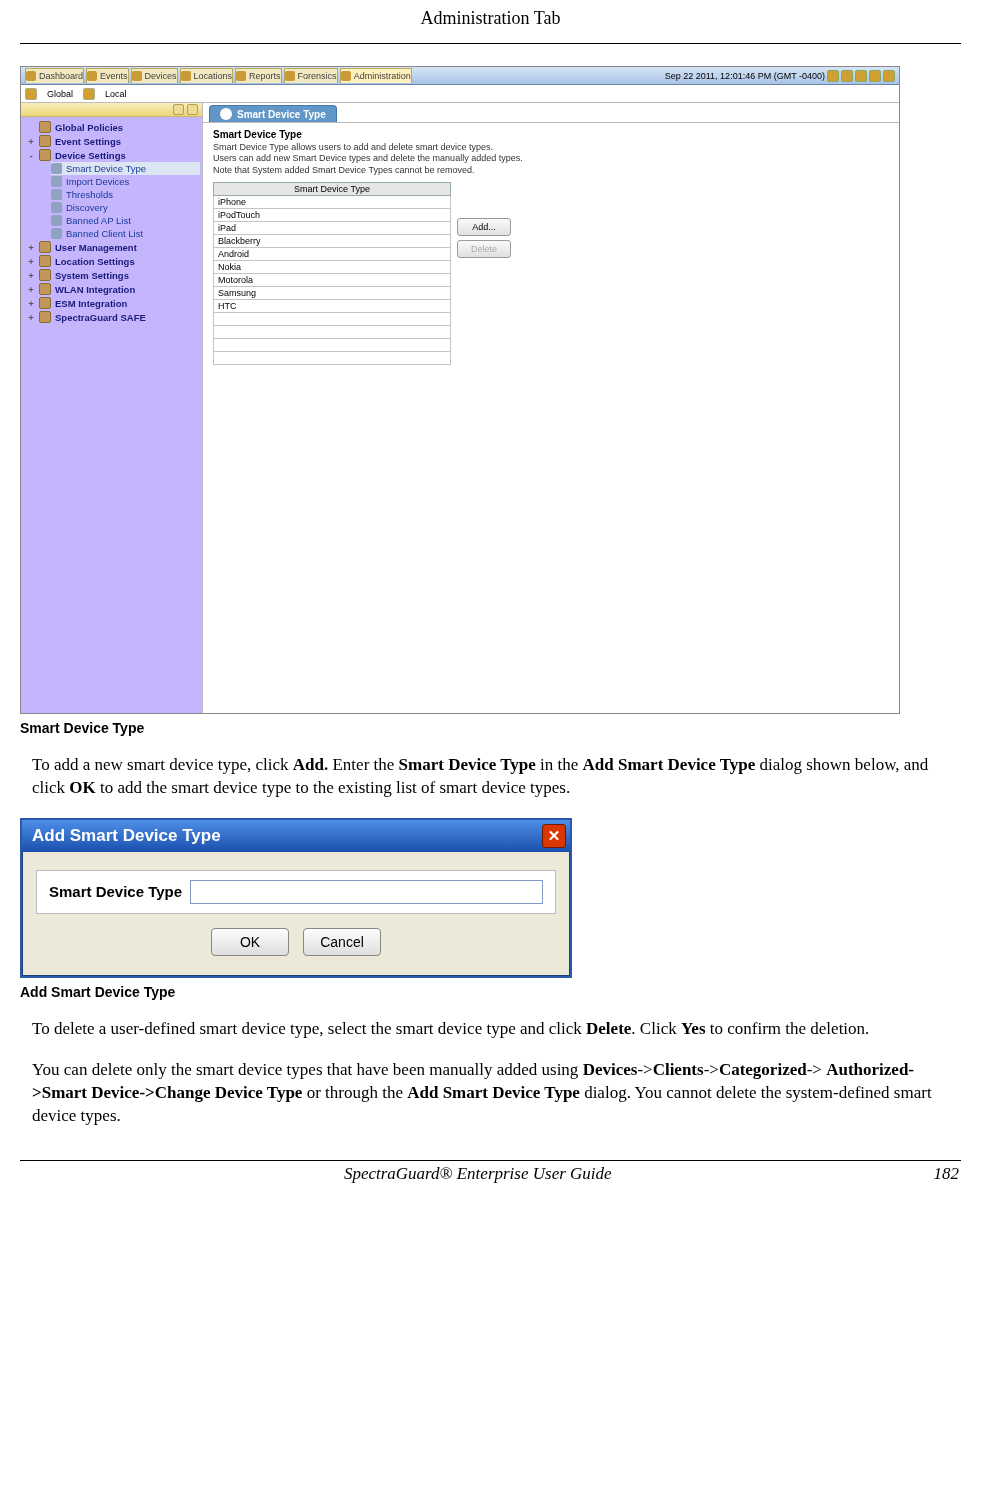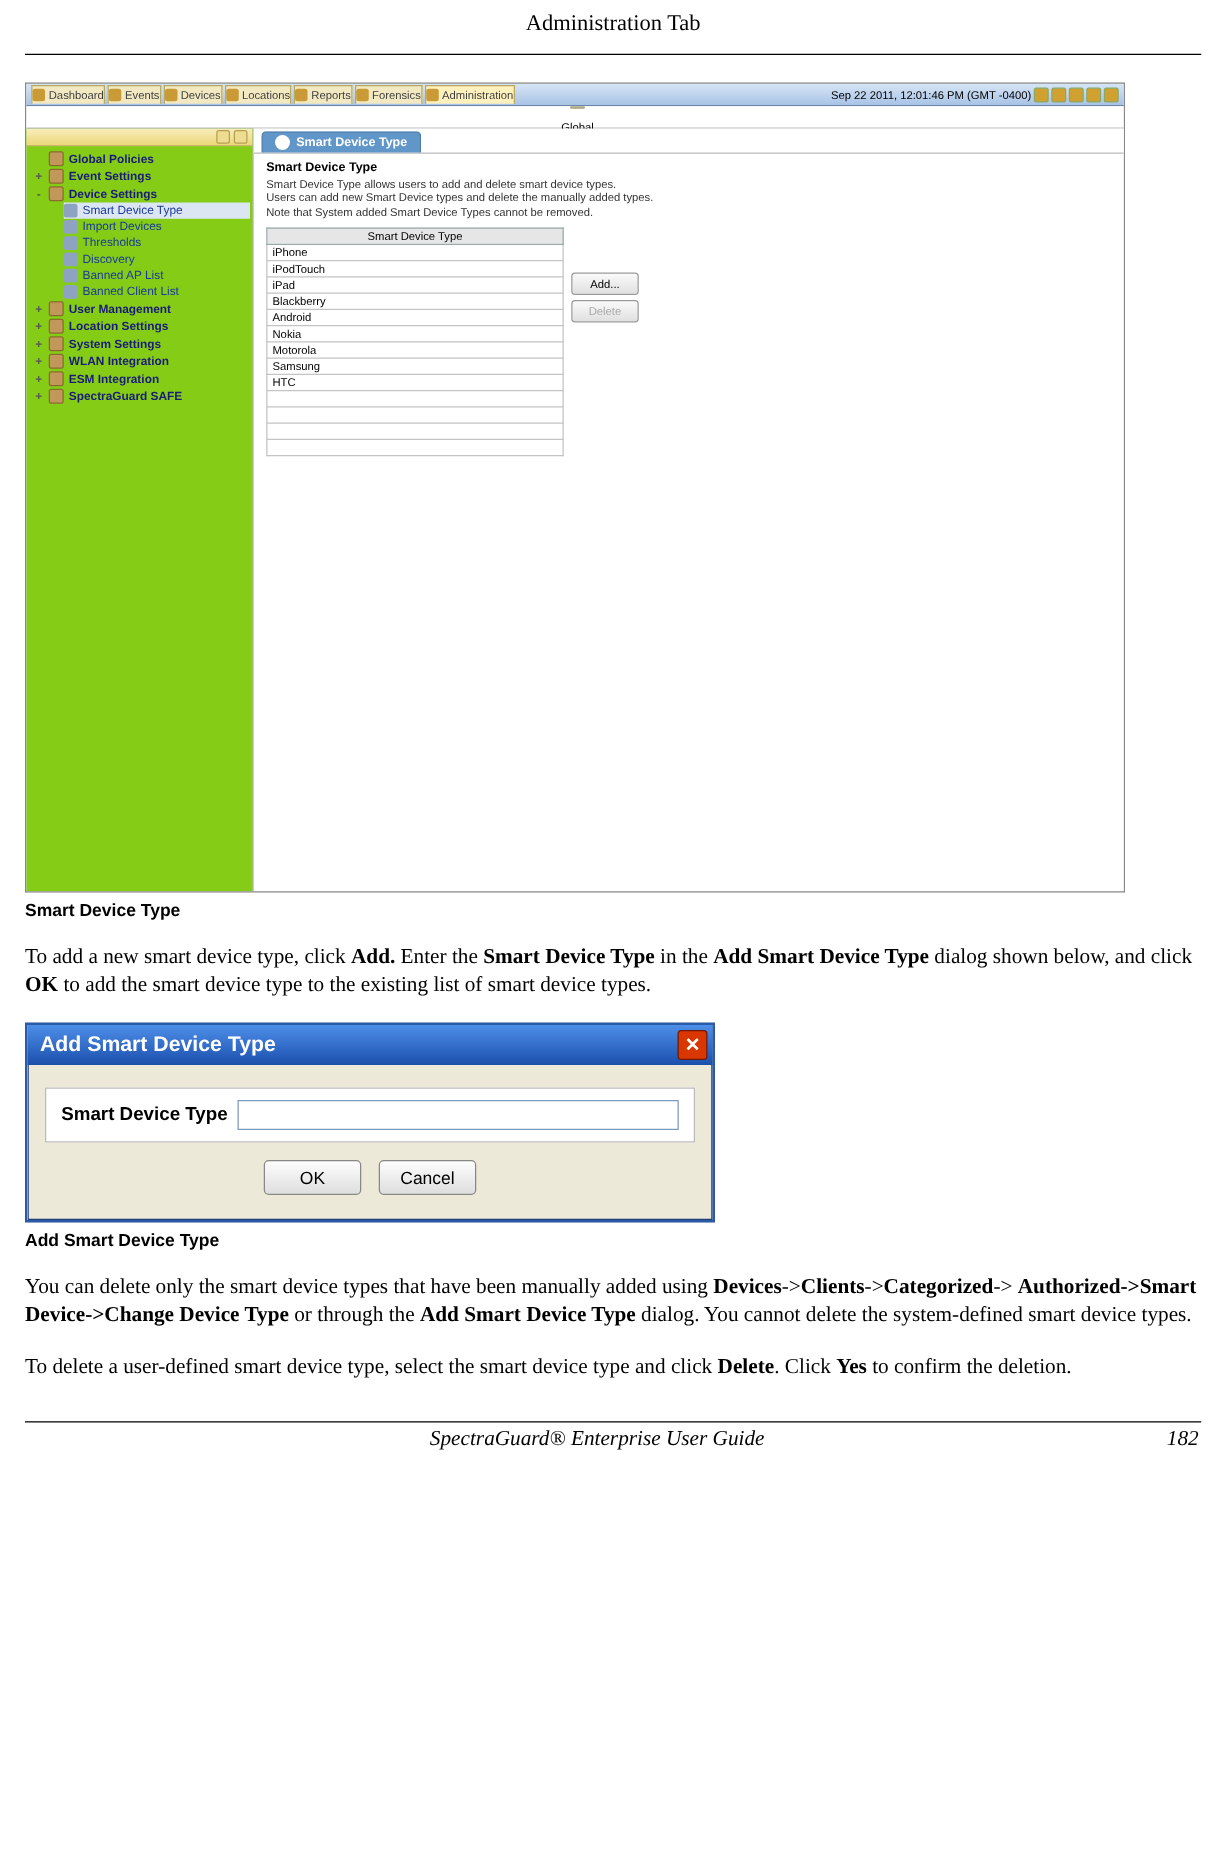--- a/index.html
+++ b/index.html
@@ -68,29 +68,28 @@
   .tb-ic { width:12px;height:12px;background:#d0a030;border-radius:2px;border:1px solid #8a6; }
 
   .subbar {
     background: #fff;
     height: 18px;
     border-bottom: 1px solid #bbb;
     display:flex; align-items:center;
     font-size: 9px;
     padding-left: 4px;
     gap: 10px;
-    flex-direction: column;
   }
   .subbar .ic { width:12px;height:12px;background:#d0a030;border:1px solid #aa8; border-radius:2px; }
 
   .body-row { display:flex; height: calc(100% - 36px); }
 
   .sidebar {
     width: 182px;
-    background: #84cc16;
+    background: #c4b5fd;
     border-right: 1px solid #bbb;
     overflow: hidden;
   }
   .sidebar-top {
     height: 14px;
     background: linear-gradient(#f8eebc,#ecd77a);
     border-bottom:1px solid #c9b76a;
     display:flex;justify-content:flex-end;align-items:center;
     padding-right:4px; gap:3px;
   }
@@ -183,21 +182,21 @@
     border:1px solid #9a9a9a;border-radius:3px;
     font-size:9px;
     display:flex;align-items:center;justify-content:center;
     cursor:pointer;
   }
   .sm-btn.dis { color:#aaa;cursor:default; }
 
   
   .caption { font-family: Verdana, Arial, sans-serif; font-weight:bold; font-size:14px; margin: 6px 0 18px 0; }
   h3.section { font-style: italic; font-weight: bold; font-size: 20px; margin: 10px 0 16px 0; }
-  p.body { font-size: 17px; line-height: 1.35; margin: 0 0 18px 0; }
+  p.body { font-size: 17px; line-height: 1.35; margin: 0 0 18px 12px; }
 
   
   .dialog-shot {
     width: 552px;
     border: 2px solid #2a5aa8;
     background:#ece9d8;
     font-family: Tahoma, sans-serif;
     font-size:15px;
     box-shadow: 0 0 0 1px #1f3f77 inset;
   }
@@ -483,25 +482,25 @@
         <button class="dlg-btn">OK</button>
         <button class="dlg-btn">Cancel</button>
       </div>
     </div>
   </div>
 
   <div class="caption">Add Smart Device Type</div>
 
 
   <p class="body">
+    <span>To delete a user-defined smart device type, select the smart device type and click </span><b>Delete</b><span>. Click </span><b>Yes</b><span> to confirm the deletion.</span>
+  </p>
+
+  <p class="body">
     <span>You can delete only the smart device types that have been manually added using  </span><b>Devices</b><span>-&gt;</span><b>Clients</b><span>-&gt;</span><b>Categorized</b><span>-&gt; </span><b>Authorized-&gt;Smart Device-&gt;Change Device Type</b><span> or through the </span><b>Add Smart Device Type</b><span> dialog. You cannot delete the system-defined smart device types.</span>
-  </p>
-
-  <p class="body">
-    <span>To delete a user-defined smart device type, select the smart device type and click </span><b>Delete</b><span>. Click </span><b>Yes</b><span> to confirm the deletion.</span>
   </p>
 
   <div class="footer-wrap">
     <hr class="footer-line">
     <div class="footer">
       <span></span>
       <span>SpectraGuard®  Enterprise User Guide</span>
       <span>182</span>
     </div>
   </div>

